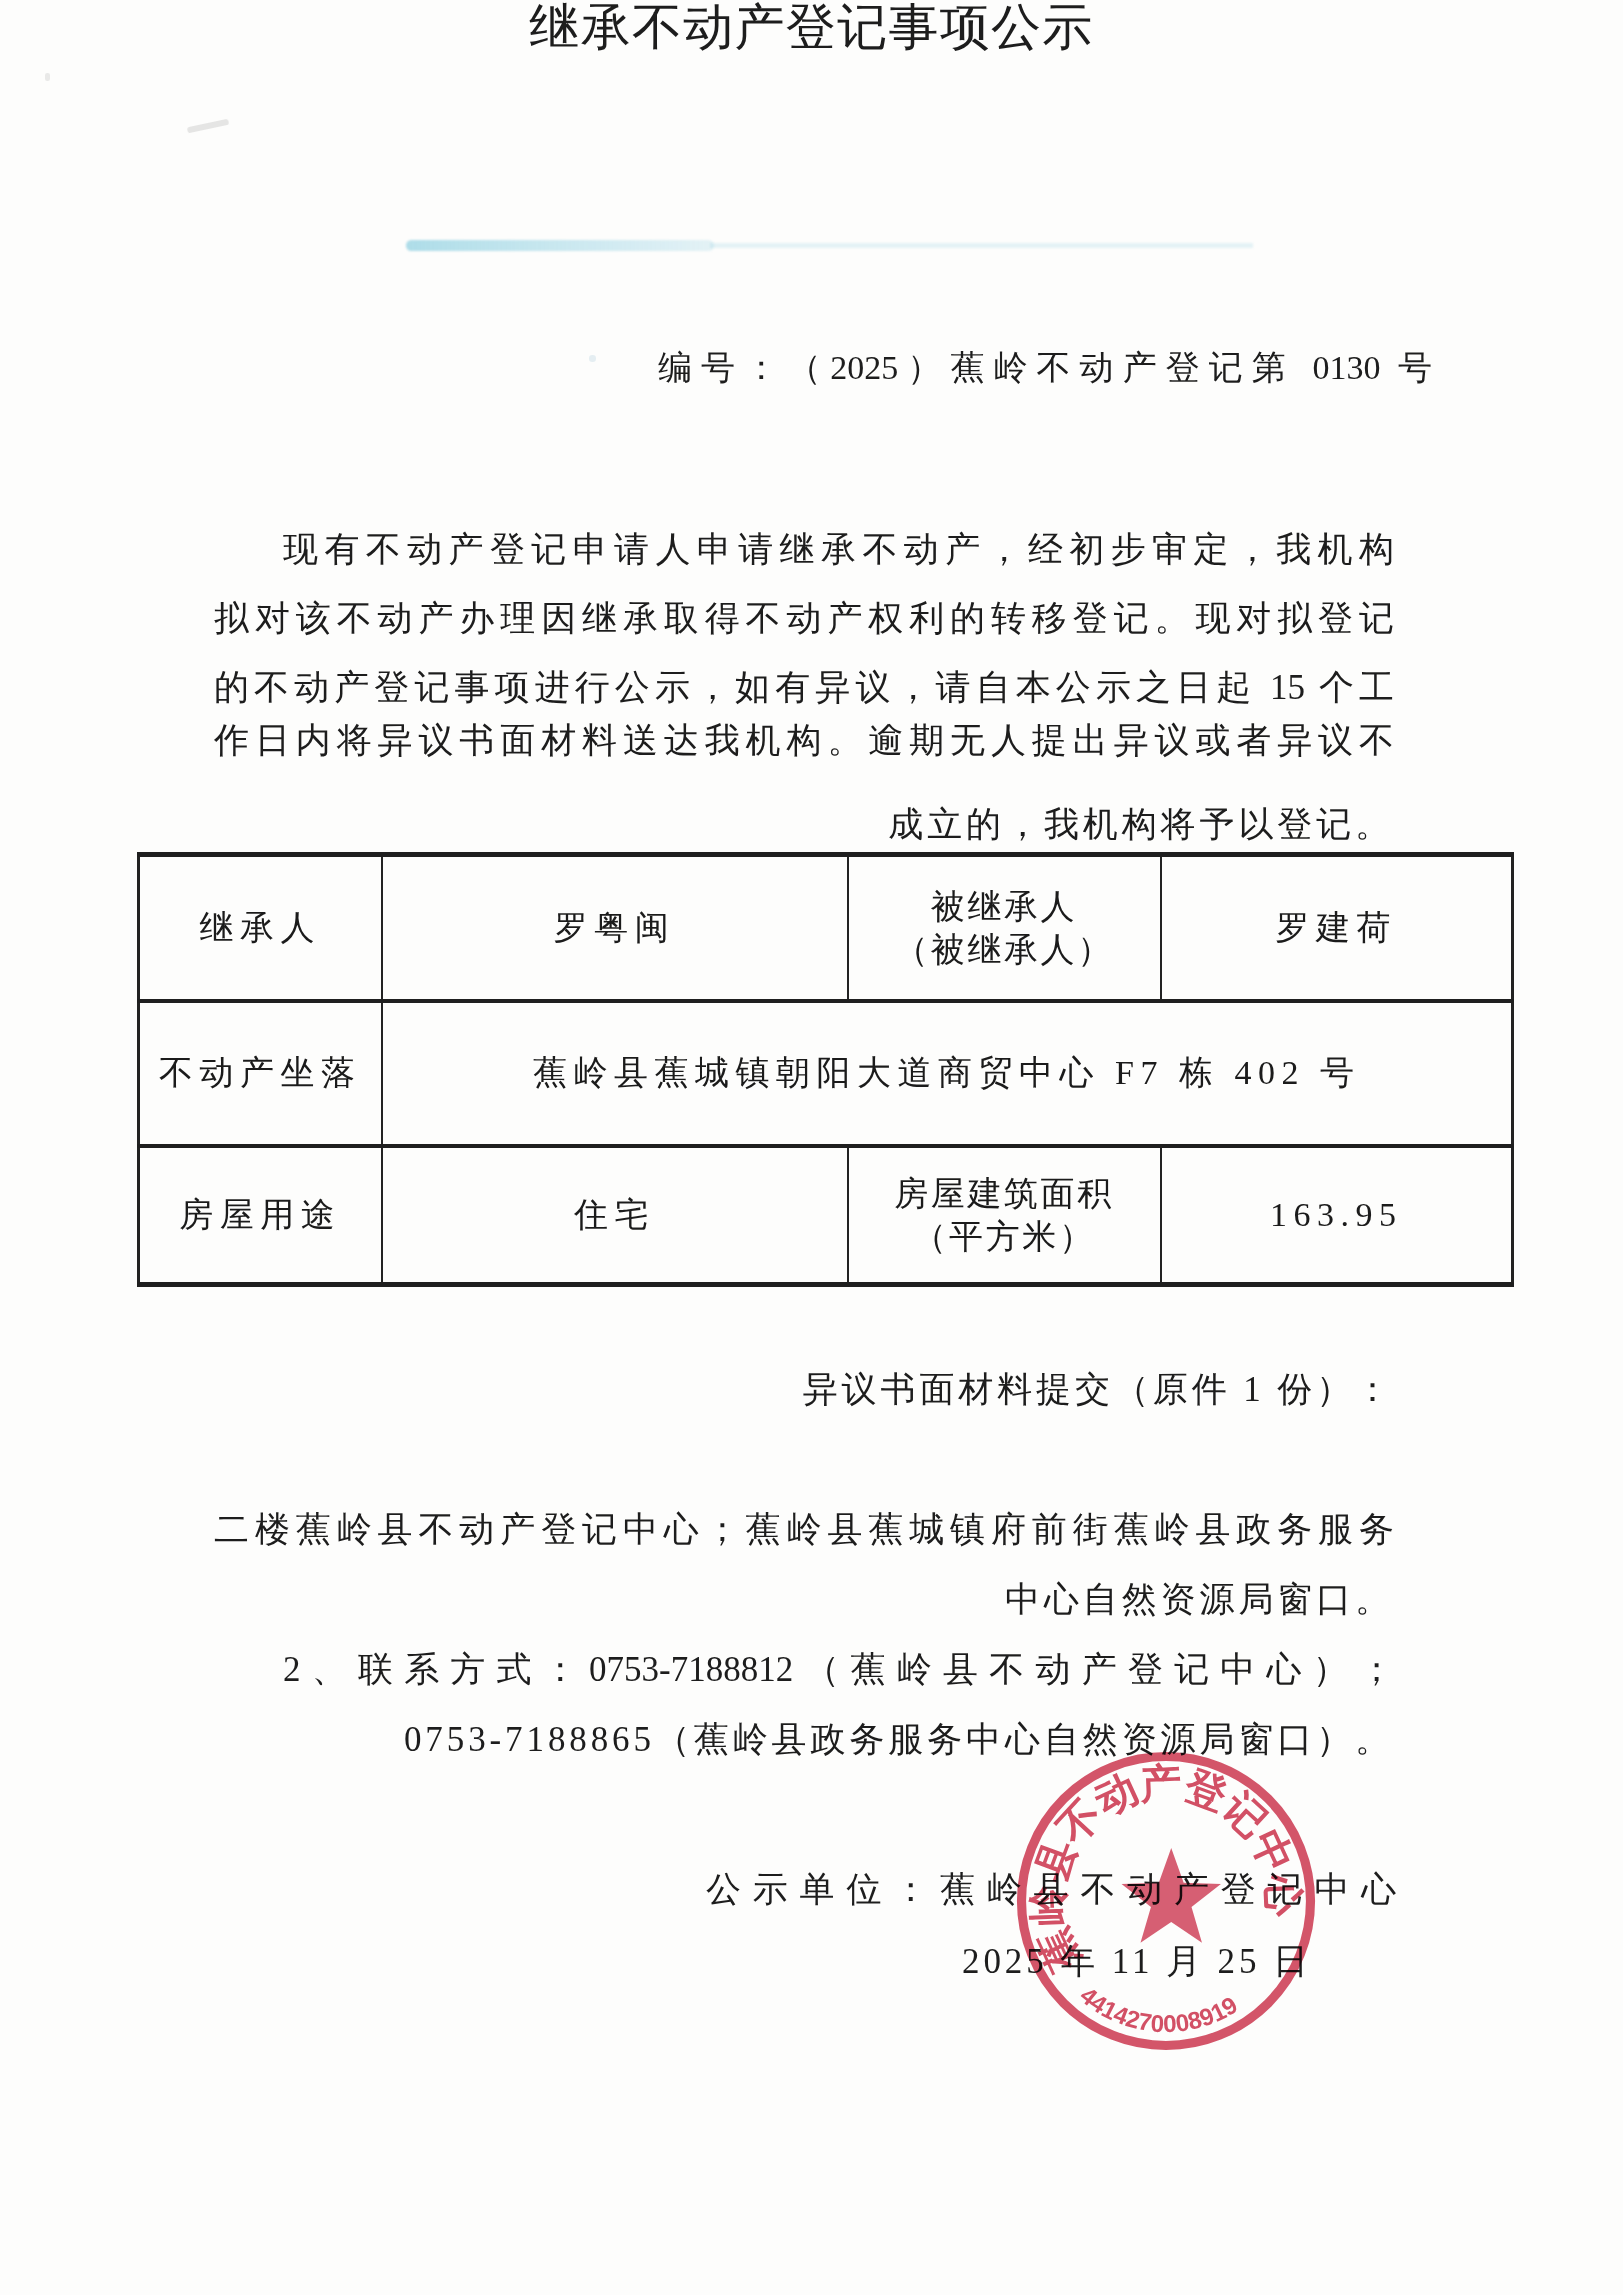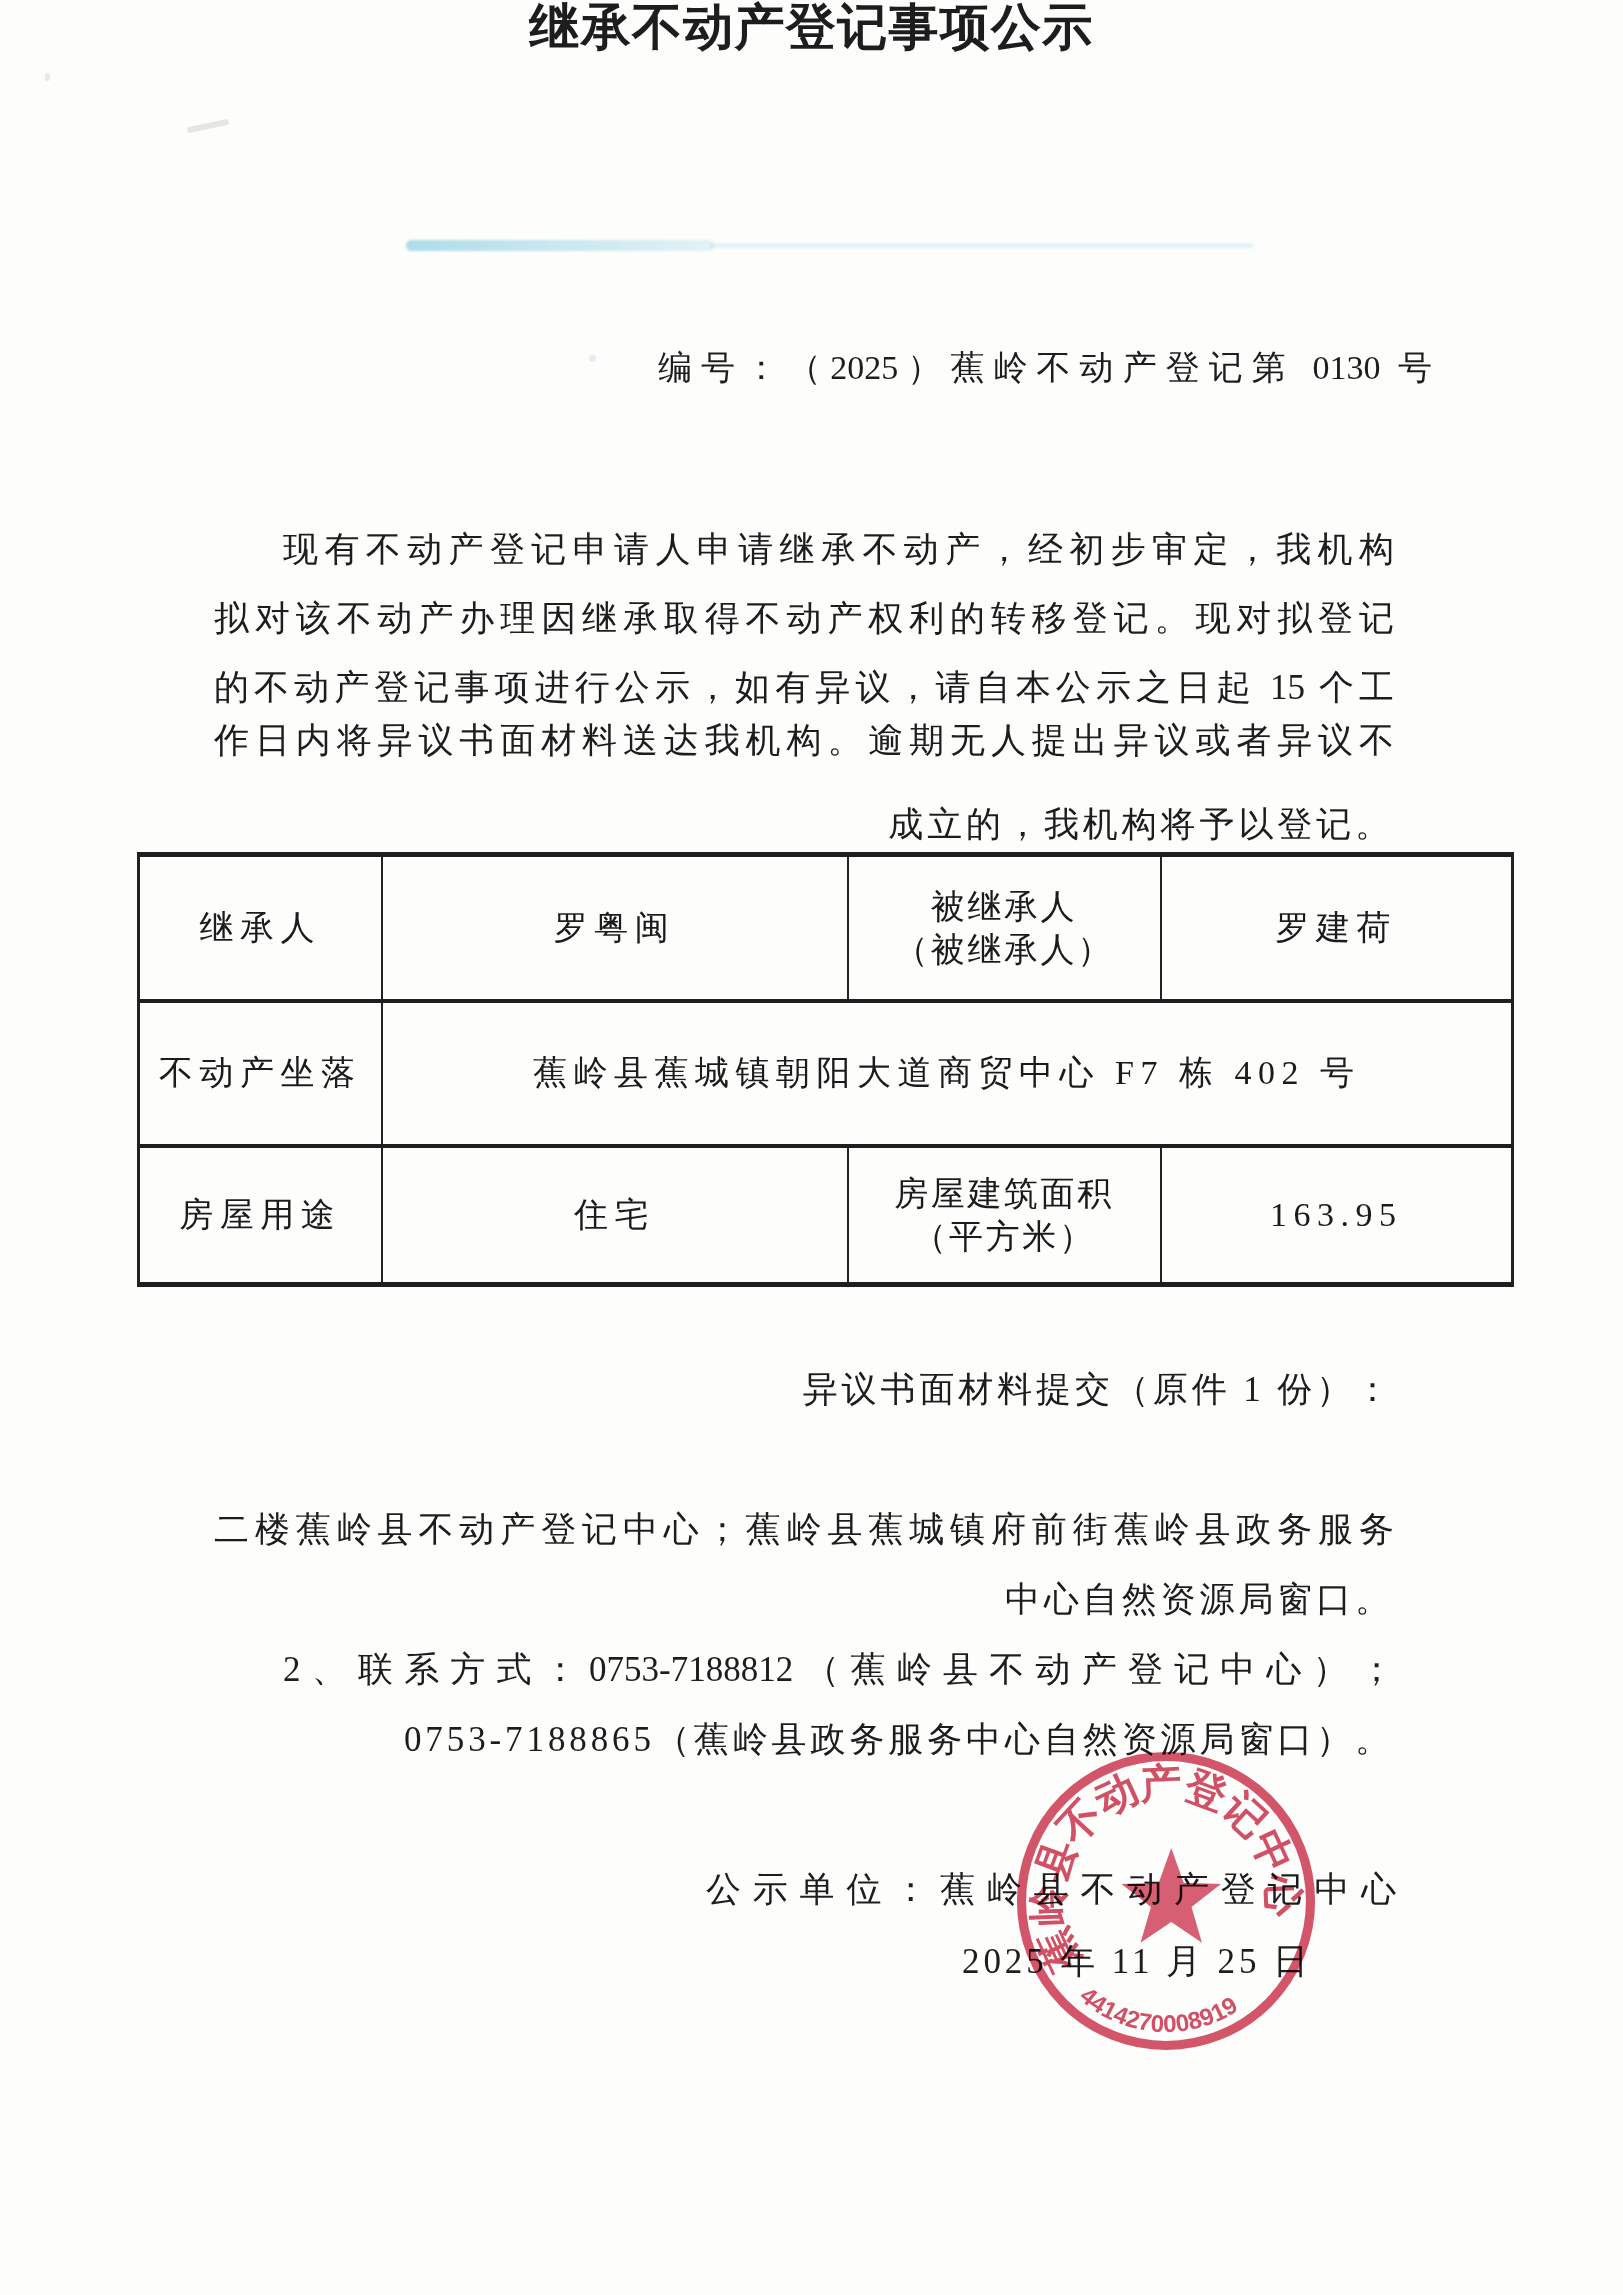--- a/index.html
+++ b/index.html
@@ -5,21 +5,21 @@
   html,body{margin:0;padding:0;background:#e8e8e8;}
   #page{
     position:relative; width:1623px; height:2295px; background:#fdfdfc;
     overflow:hidden;
     font-family:"Liberation Serif","DejaVu Serif",serif;
     color:#1d1d1d;
   }
   .abs{position:absolute;}
   .doc-title{
     left:0; top:382; width:1623px; text-align:center;
-    font-size:50px; font-weight:700; letter-spacing:1.3px; line-height:55px;
+    font-size:50px; font-weight:400; letter-spacing:1.3px; line-height:55px;
   }
   .doc-number{
     left:658px; top:348px; width:774px; font-size:34px; line-height:39px;
     text-align:justify; text-align-last:justify;
   }
   .bline{
     left:214px; width:1180px; font-size:35px; line-height:42px;margin-top:34px;
   }
   .just{ text-align:justify; text-align-last:justify; }
   .ind{ text-indent:69px; }

